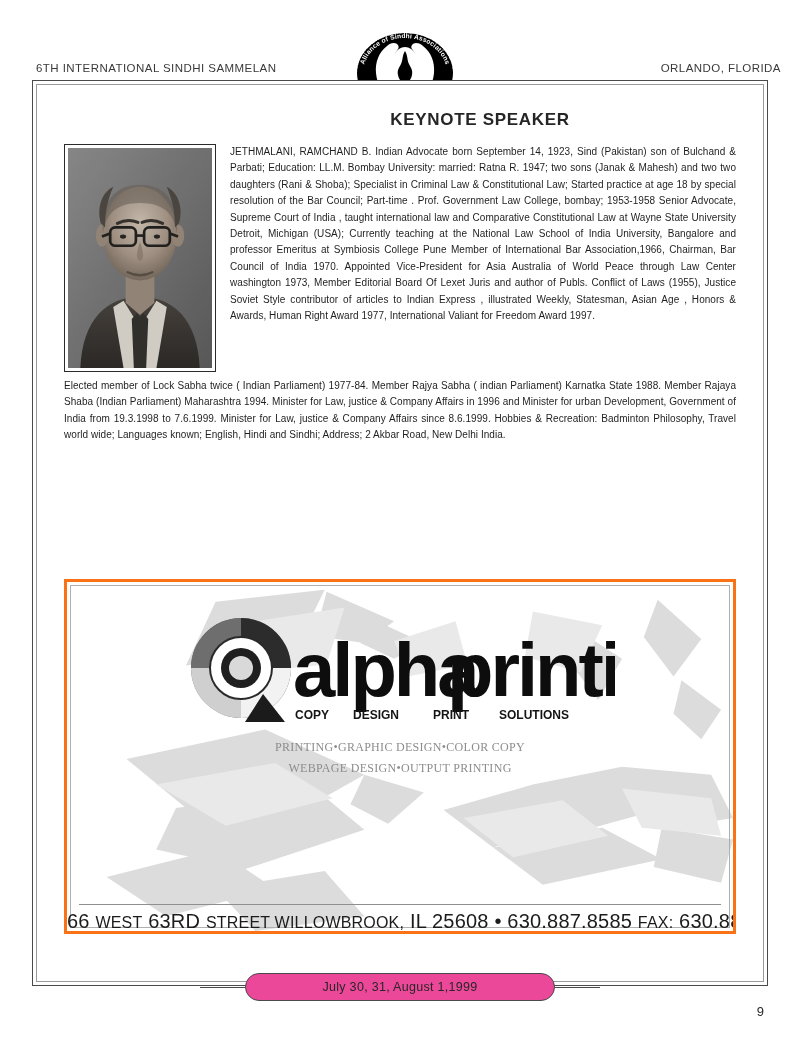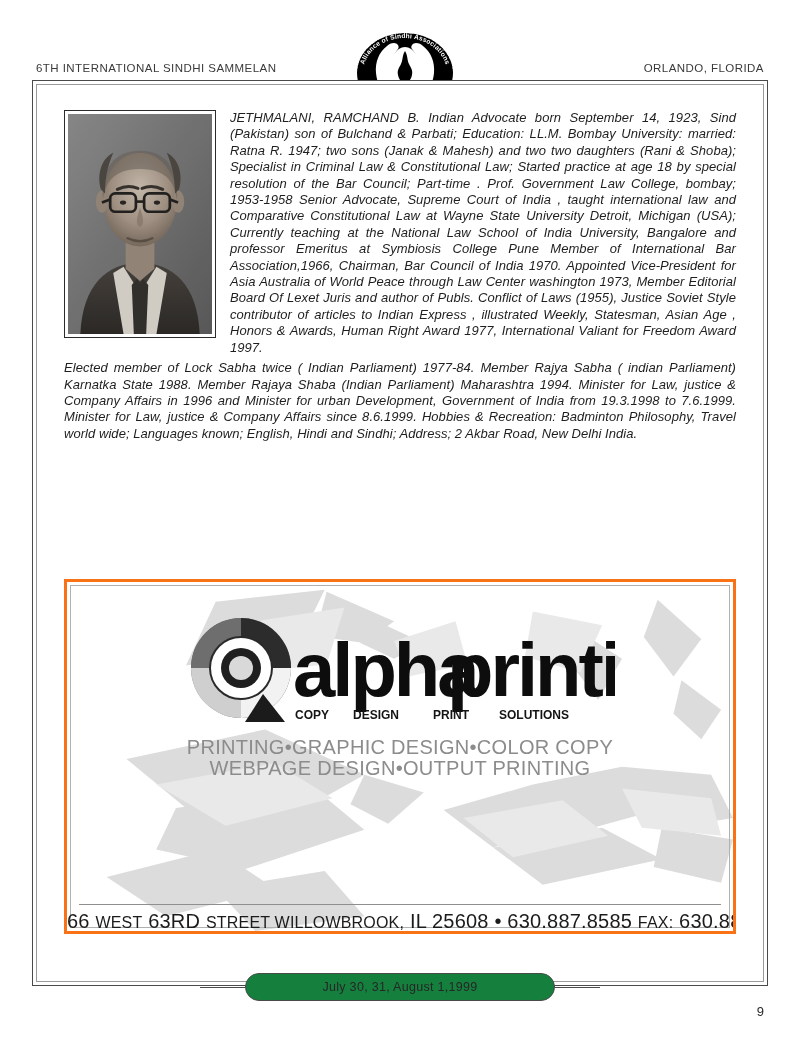--- a/index.html
+++ b/index.html
@@ -23,21 +23,21 @@
   .running-head {
     position: absolute;
     top: 62px;
     font-size: 11.5px;
     letter-spacing: 0.45px;
     color: #3a3a3a;
     white-space: nowrap;
     font-family: "Liberation Sans", sans-serif;
   }
   .running-head.left  { left: 36px; }
-  .running-head.right { right: 36px; padding-left: 36px; }
+  .running-head.right { right: 19px; padding-left: 36px; }
 
   
   .logo-wrap {
     position: absolute;
     left: 345px;
     top: 18px;
     width: 120px;
     height: 102px;
   }
   .logo-wrap svg { display: block; }
@@ -92,27 +92,26 @@
   .photo .inner {
     width: 100%;
     height: 100%;
     position: relative;
     overflow: hidden;
     background: #8d8d8d;
   }
   .photo svg { display: block; width: 100%; height: 100%; }
 
   .bio {
-    font-size: 13px;
+    font-size: 10px;
     line-height: 16.4px;
     text-align: justify;
     color: #1e1e1e;
     margin: 0;
     letter-spacing: 0.05px;
-    font-style: italic;
   }
   .bio.second {
     margin-top: 4px;
     clear: both;
   }
 
   
   .ad-box {
     position: absolute;
     left: 64px;
@@ -154,24 +153,24 @@
   }
   .alpha-logo svg { display: block; }
 
   .services {
     position: absolute;
     top: 155px;
     left: 0;
     right: 0;
     text-align: center;
     color: #8c8c8c;
-    font-size: 20px;
+    font-size: 12px;
     line-height: 21px;
     letter-spacing: 0.3px;
-    font-family: Liberation Sans, sans-serif;
+    font-family: Liberation Serif, serif;
   }
   .services div { white-space: nowrap; }
 
   .souvenir-line {
     position: absolute;
     top: 303px;
     left: 0;
     right: 0;
     text-align: center;
     font-size: 10.6px;
@@ -213,21 +212,21 @@
 
   .date-pill {
     position: absolute;
     left: 50%;
     transform: translateX(-50%);
     top: 973px;
     width: 310px;
     height: 28px;
     border: 1px solid #4a4a4a;
     border-radius: 14px;
-    background: #15803d;
+    background: #ec4899;
     display: flex;
     align-items: center;
     justify-content: center;
     font-size: 12.5px;
     color: #262626;
     letter-spacing: 0.3px;
     box-sizing: border-box;
   }
 
   .page-number {
@@ -276,20 +275,21 @@
       </text>
       <text font-family="Liberation Sans, sans-serif" font-size="7" font-weight="bold" fill="#000000">
         <textPath href="#arcBot2" startOffset="50%" text-anchor="middle">ORLANDO, FLORIDA 1999</textPath>
       </text>
     </svg>
   </div>
 
   <div class="page-frame"></div>
 
   <div class="content">
+    <div class="keynote-title">KEYNOTE SPEAKER</div>
 
     <div class="photo">
       <div class="inner">
         <svg viewBox="0 0 140 216" preserveAspectRatio="none" xmlns="http://www.w3.org/2000/svg">
           <defs>
             <linearGradient id="bgp" x1="0" y1="0" x2="1" y2="1">
               <stop offset="0%" stop-color="#8f8f8f"></stop>
               <stop offset="55%" stop-color="#747474"></stop>
               <stop offset="100%" stop-color="#5d5d5d"></stop>
             </linearGradient>

